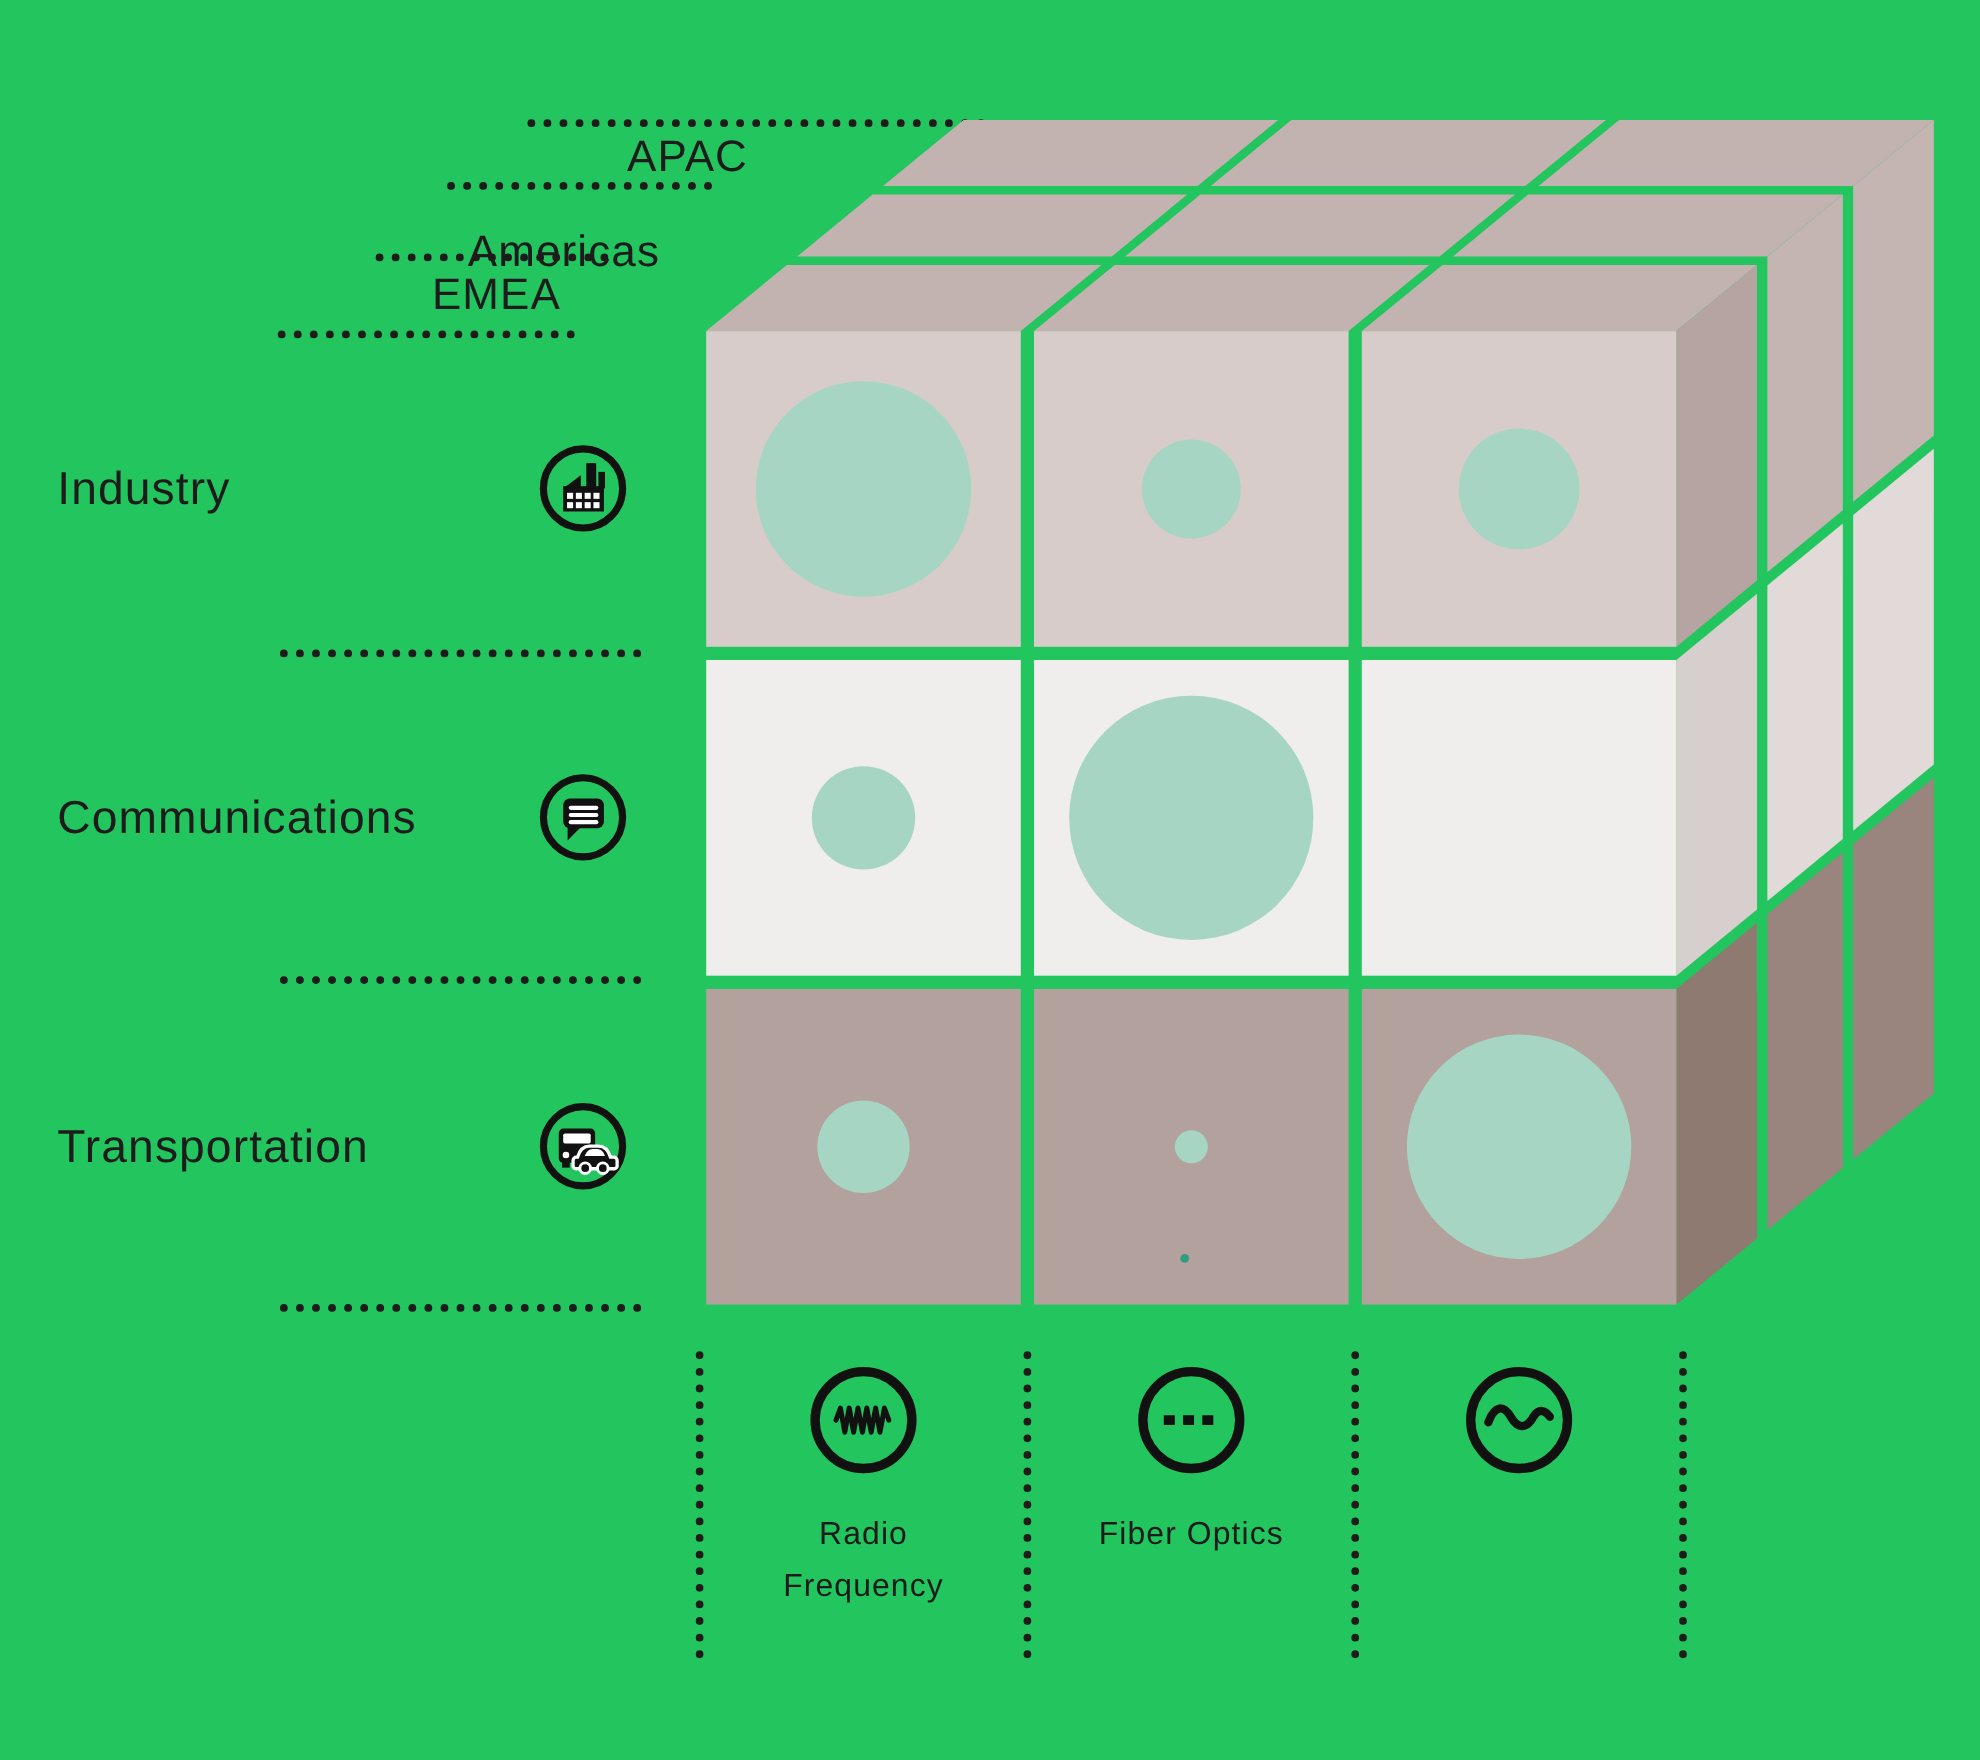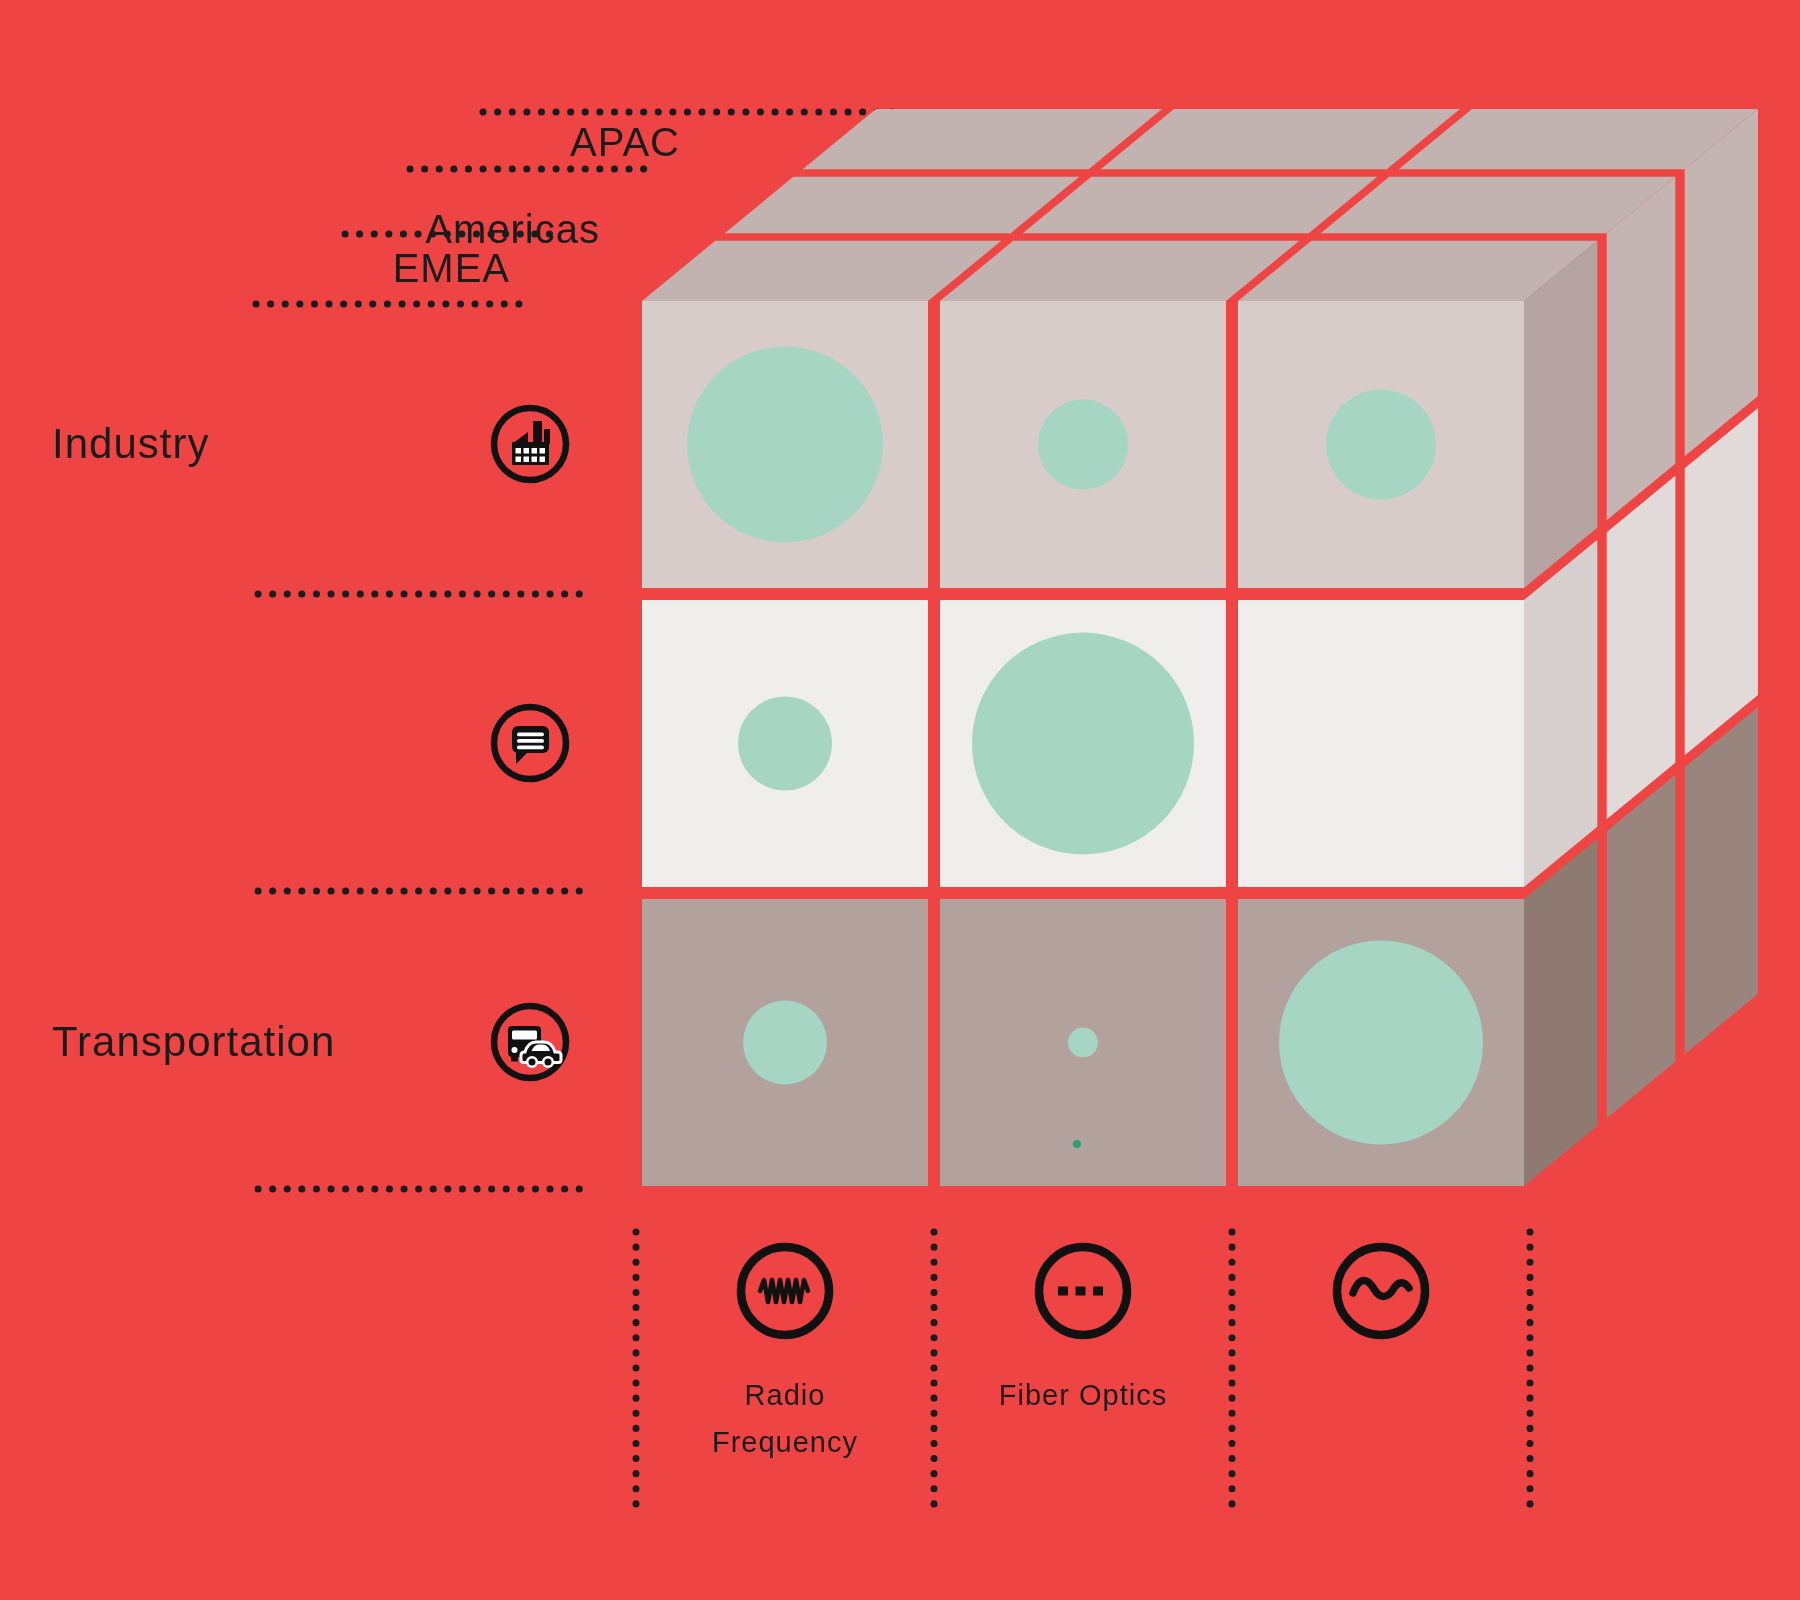--- a/index.html
+++ b/index.html
@@ -1,16 +1,16 @@
 <!DOCTYPE html>
 <html><head>
 <meta charset="utf-8">
 <style>
   html,body{margin:0;padding:0;background:#ffffff;}
-  #canvas{position:relative;width:1800px;height:1600px;background:#ef4444;overflow:hidden;
+  #canvas{position:relative;width:1800px;height:1600px;background:#22c55e;overflow:hidden;
           font-family:"Liberation Sans", sans-serif;color:#1d1b1c;}
   #cube-svg{position:absolute;left:0;top:0;width:1800px;height:1600px;}
   .icon-svg{position:absolute;}
   .region-label{position:absolute;font-size:40px;font-weight:300;letter-spacing:1px;text-align:right;}
   .row-label{position:absolute;font-size:42px;font-weight:300;letter-spacing:1px;text-align:left;width:420px;}
   .col-label{position:absolute;font-size:29px;font-weight:300;letter-spacing:1px;text-align:center;
              width:220px;line-height:47px;}
   .dotline{stroke:#1d1b1c;stroke-width:7;stroke-linecap:round;}
 </style>
 </head>
@@ -72,20 +72,21 @@
         <circle cx="1381" cy="1042.5" r="102" fill="#a6d6c3"></circle>
         <circle cx="1077" cy="1144" r="4" fill="#2f9e7e"></circle>
       </g>
   </svg>
 
   <div class="region-label" style="left:430px;top:120px;width:250px;">APAC</div>
   <div class="region-label" style="left:330px;top:183px;width:270px;margin-top:24px;">Americas</div>
   <div class="region-label" style="left:280px;top:246px;width:230px;">EMEA</div>
 
   <div class="row-label" style="left:52px;top:420px;">Industry</div>
+  <div class="row-label" style="left:52px;top:719px;">Communications</div>
   <div class="row-label" style="left:52px;top:1018px;">Transportation</div>
 
   <svg class="icon-svg" style="left:488px;top:402px;" width="84" height="84" viewBox="0 0 84 84">
     <circle cx="42" cy="42" r="36" fill="none" stroke="#111" stroke-width="6.5"></circle>
     <g fill="#111">
       <polygon points="24,42 40,30 40,42"></polygon>
       <rect x="24" y="40" width="37" height="23"></rect>
       <rect x="45" y="19" width="9" height="23"></rect>
       <rect x="56" y="27" width="6" height="15"></rect>
     </g>

